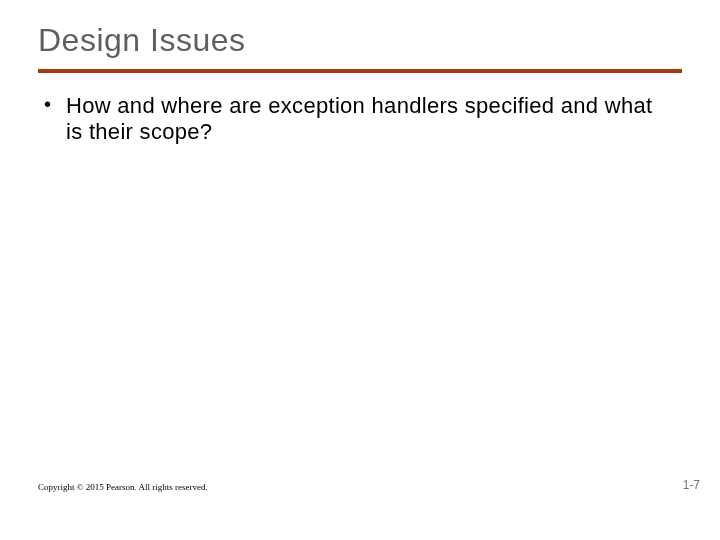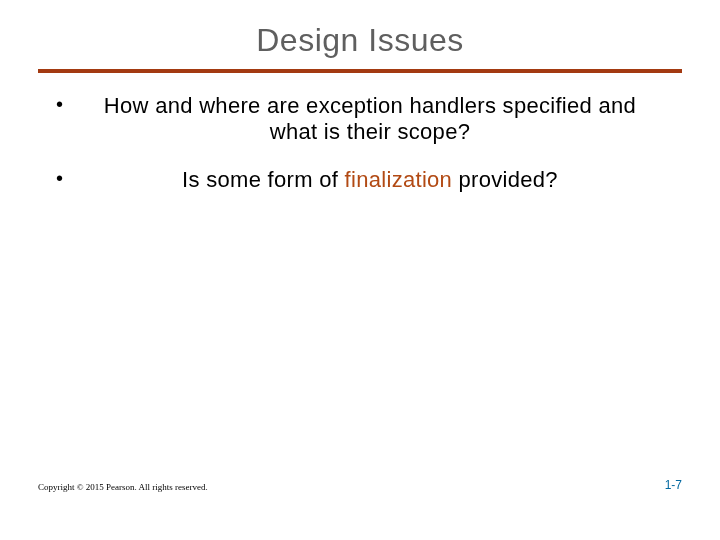--- a/index.html
+++ b/index.html
@@ -11,37 +11,36 @@
     font-family: "Lucida Sans Unicode", "Lucida Grande", Verdana, Arial, sans-serif;
     color: #000;
     overflow: hidden;
   }
   .slide {
     box-sizing: border-box;
     width: 720px;
     height: 508px;
     padding: 22px 38px 0 38px;
     position: relative;
-    text-align: center;
   }
   .title {
     font-size: 32px;
     font-weight: 400;
     color: #5f5f5f;
     letter-spacing: 0.5px;
     margin: 0 0 10px 0;
   }
   .rule {
     border: none;
     border-top: 4px solid #a33a11;
     margin: 0 0 20px 0;
   }
   ul.bullets {
     list-style: none;
-    margin: 12px;
+    margin: 0;
     padding: 0 8px 0 28px;
   }
   ul.bullets > li {
     position: relative;
     font-size: 22px;
     line-height: 1.18;
     margin-bottom: 22px;
     letter-spacing: 0.3px;
   }
   ul.bullets > li::before {
@@ -58,32 +57,31 @@
   .footer-left {
     position: absolute;
     left: 38px;
     bottom: 16px;
     font-size: 9px;
     font-family: Liberation Serif, serif;
     color: #000;
   }
   .footer-right {
     position: absolute;
-    right: 38px;
+    right: 20px;
     bottom: 16px;
     font-size: 12px;
     font-family: Arial, sans-serif;
-    color: #0369a1;
+    color: #737373;
   }
 </style>
 </head>
 <body>
 
 <div class="slide">
   <h1 class="title">Design Issues</h1>
   <hr class="rule">
   <ul class="bullets">
     <li>How and where are exception handlers specified and what is their scope?</li>
-    <li>Is some form of <span class="accent">finalization</span> provided?</li>
   </ul>
   <div class="footer-left">Copyright © 2015 Pearson. All rights reserved.</div>
   <div class="footer-right">1-7</div>
 </div>
 
 </body></html>

